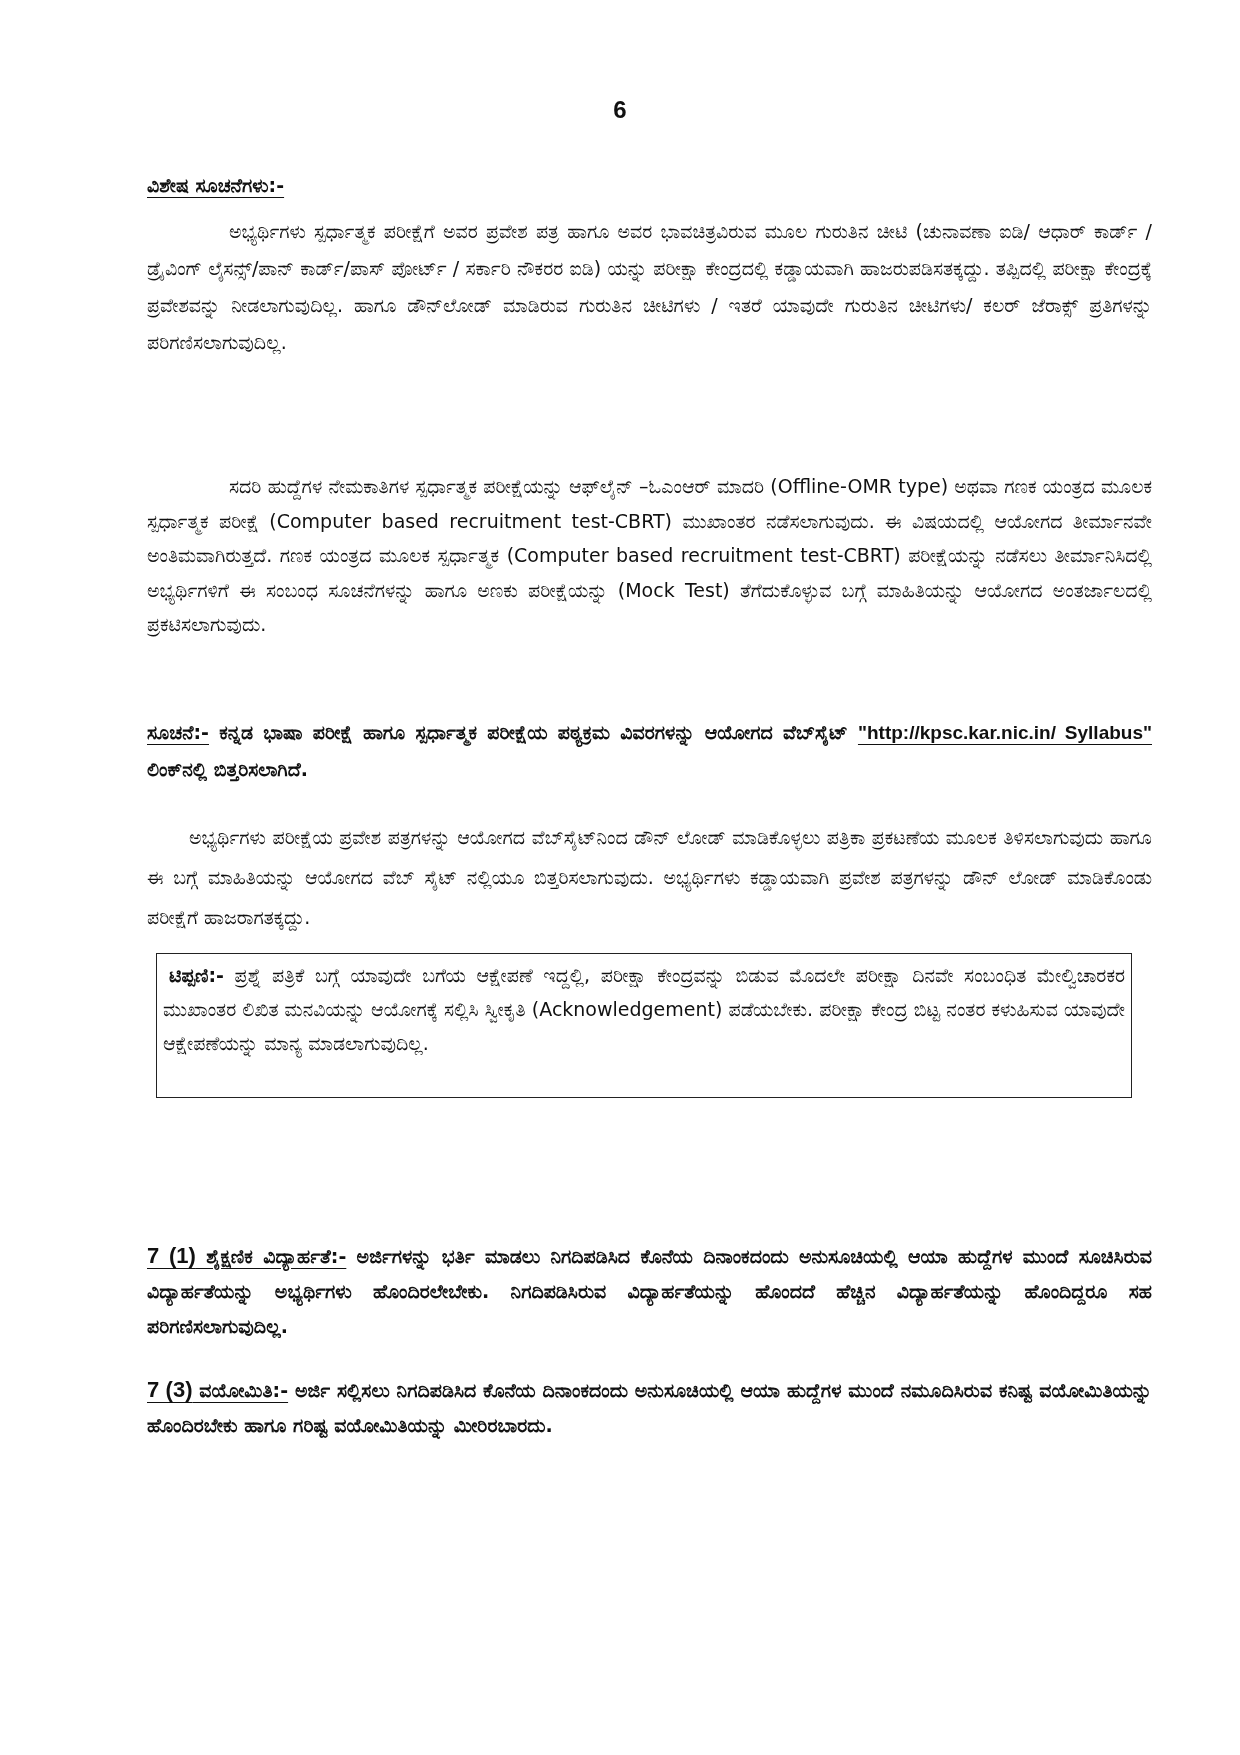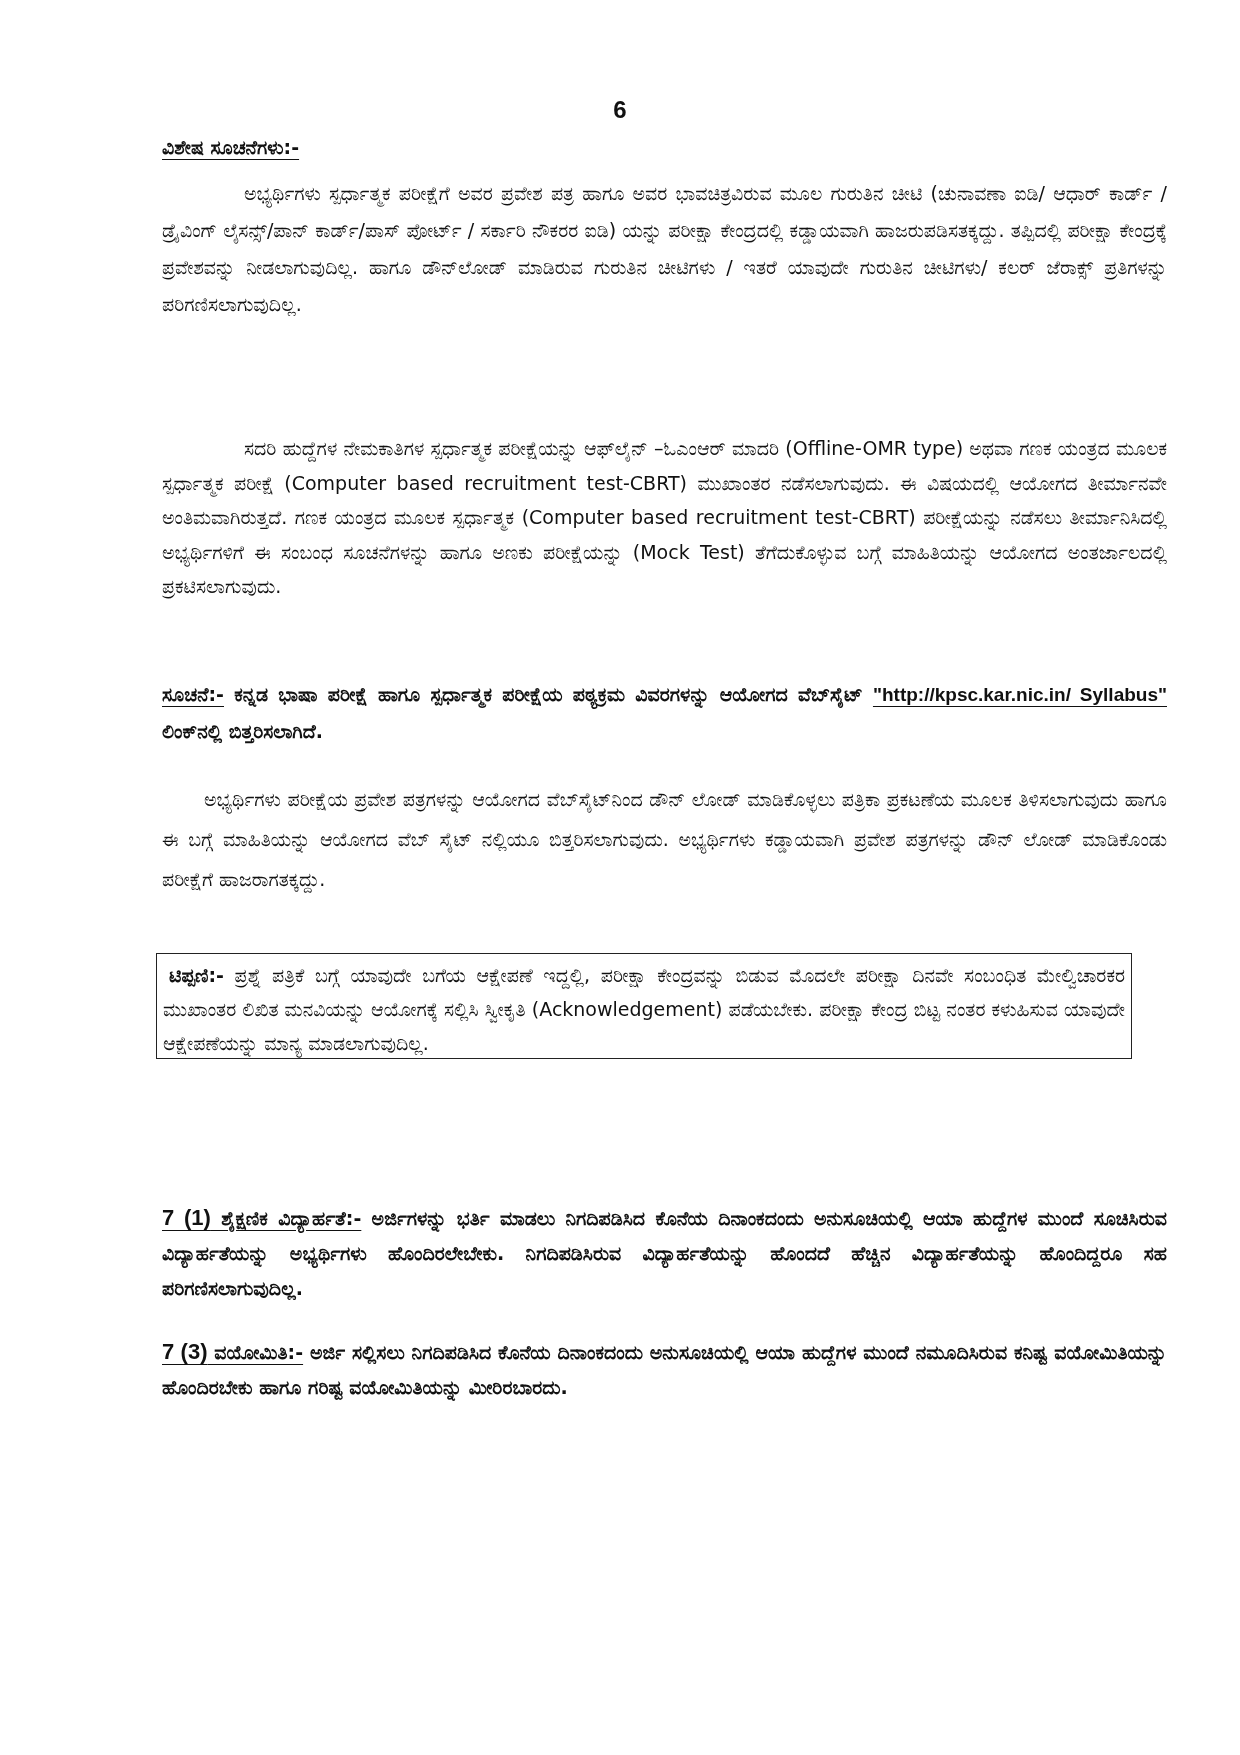--- a/index.html
+++ b/index.html
@@ -1,29 +1,29 @@
 <!DOCTYPE html>
 <html><head>
 <meta charset="utf-8">
 <style>
   html, body { margin: 0; padding: 0; background: #ffffff; }
   body { width: 1240px; height: 1755px; position: relative; overflow: hidden;
          font-family: "DejaVu Sans", "Liberation Sans", sans-serif; color: #111; }
   .page { position: absolute; left: 0; top: 0; width: 1240px; height: 1755px; }
   .pagenum { position: absolute; left: 0; width: 1240px; top: 96px; text-align: center;
              font-family: "Liberation Sans", sans-serif; font-weight: bold; font-size: 24px; }
-  .block { position: absolute; left: 162px; width: 1005px; }
+  .block { position: absolute; left: 147px; width: 1005px; margin-top: 38px; }
   .para { font-size: 19px; line-height: 37px; text-align: justify; text-align-last: left; margin: 0; }
   .para.indent { text-indent: 82px; }
   .para.indent2 { text-indent: 42px; }
   .heading { font-size: 19px; font-weight: bold; text-decoration: underline; text-underline-offset: 5px; }
   .bold { font-weight: bold; }
   .ul { text-decoration: underline; text-underline-offset: 5px; }
   .num { font-family: "Liberation Sans", sans-serif; font-size: 22px; }
-  .note-box { position: absolute; left: 156px; width: 976px; top: 953px; height: 106px;
+  .note-box { position: absolute; left: 156px; width: 976px; top: 953px; height: 145px;
               border: 1.5px solid #222; box-sizing: border-box; padding: 4px 6px 0 6px; }
   .note-box .para { font-size: 19px; line-height: 34px; }
   .latin { font-family: "Liberation Sans", sans-serif; font-size: 19px; }
 </style>
 </head>
 <body>
 
 <div class="page">
 
   <div class="pagenum">6</div>

